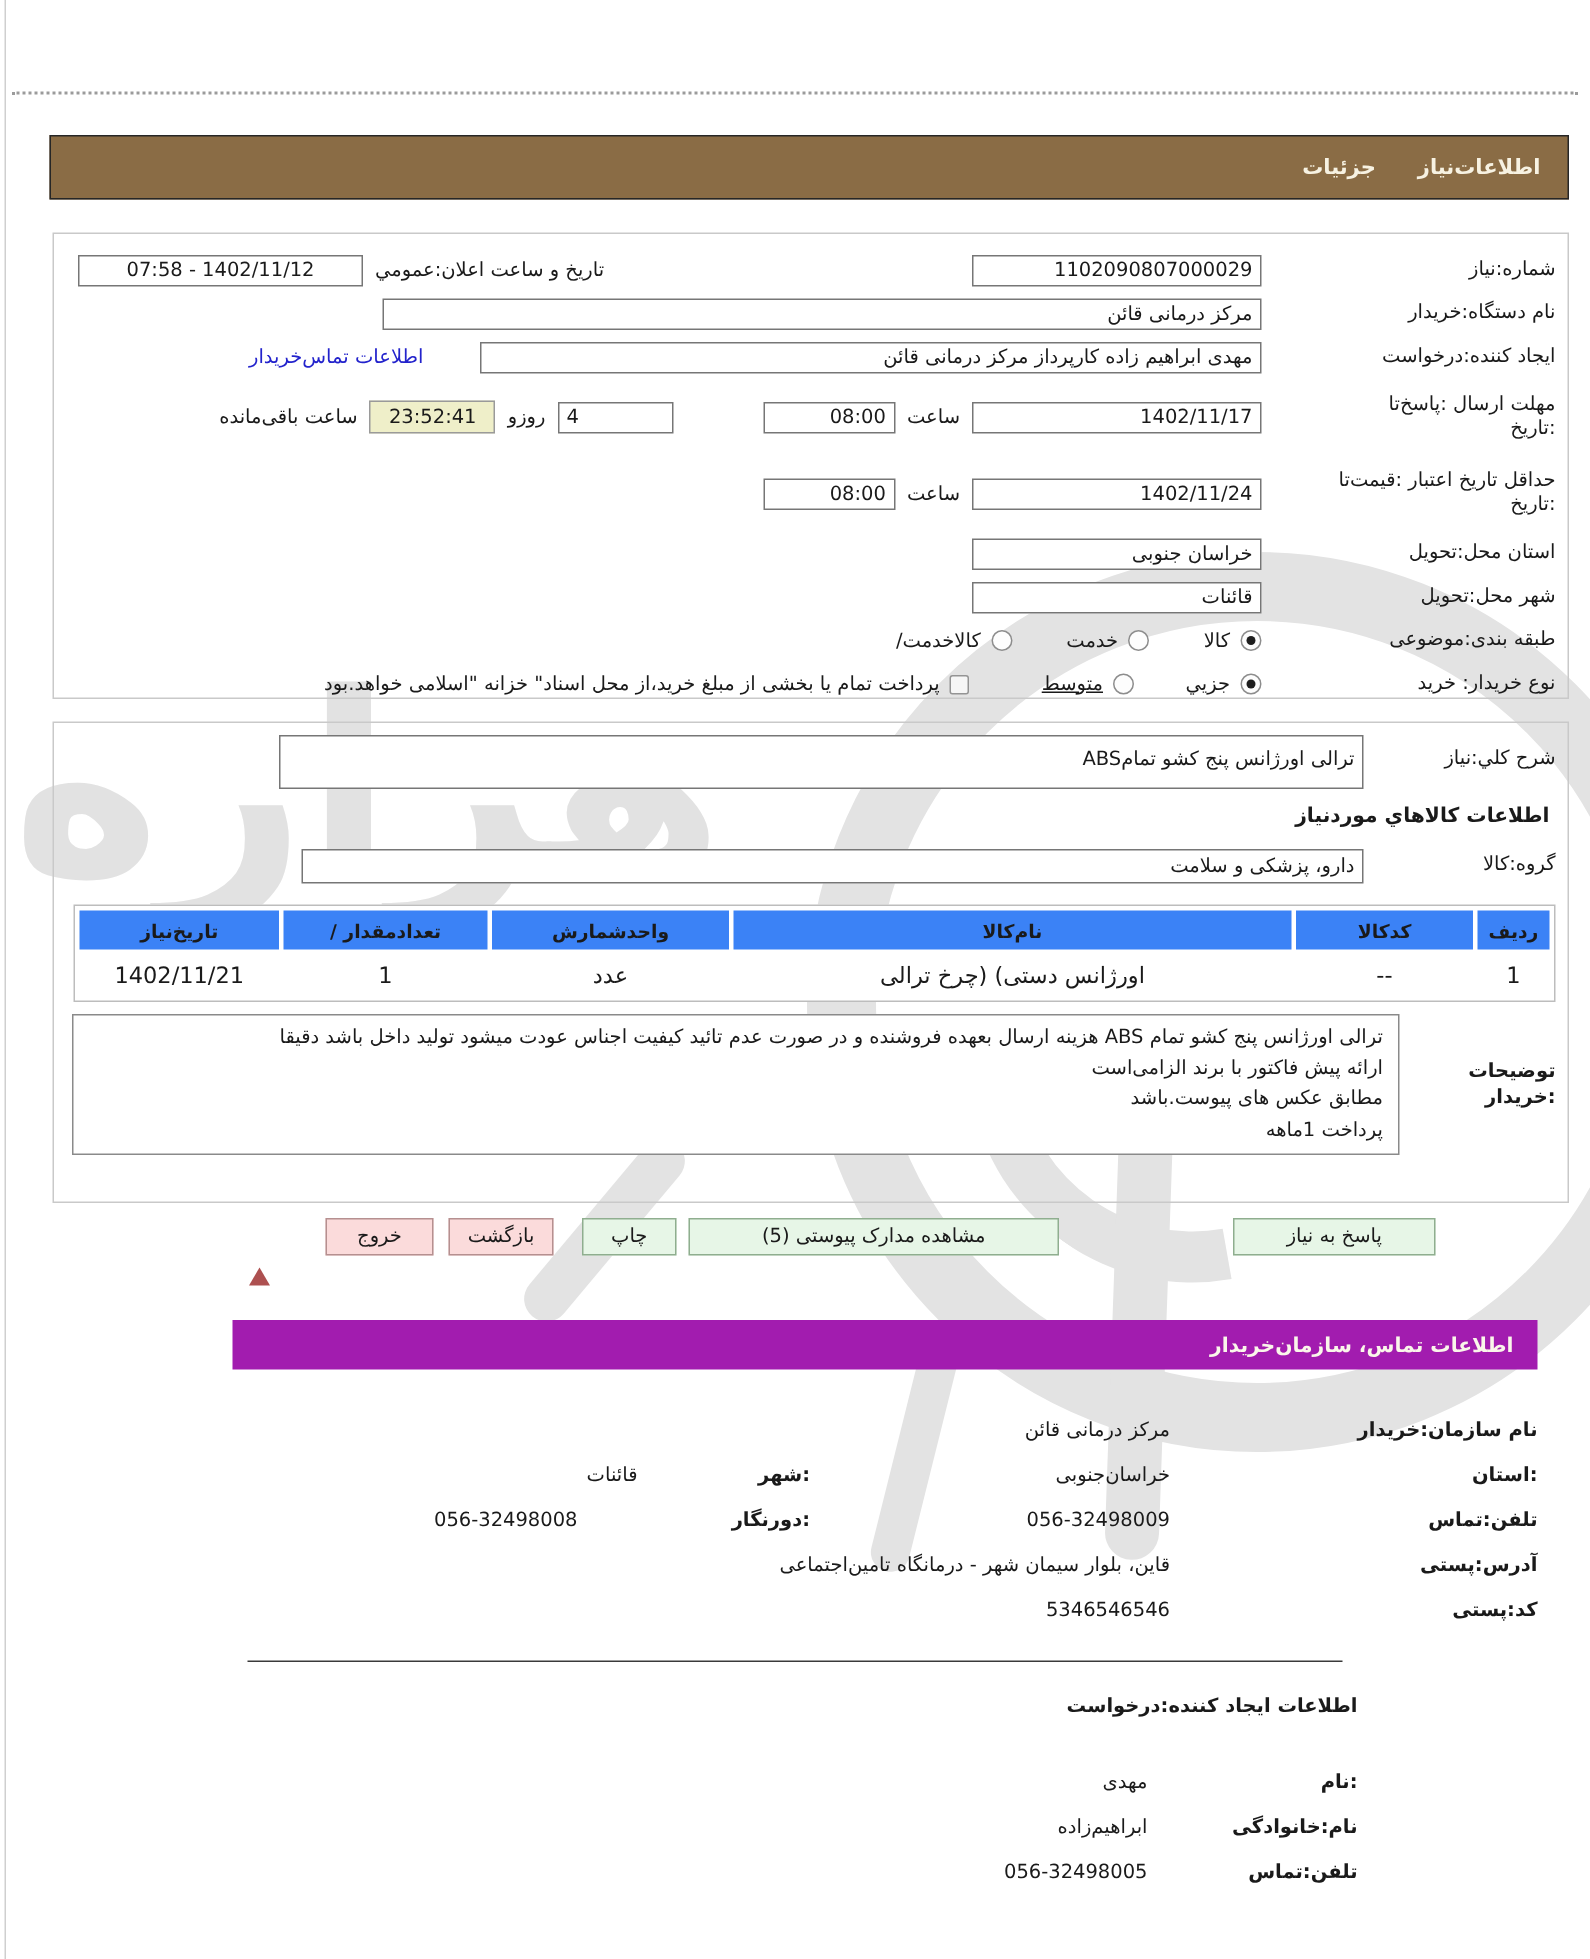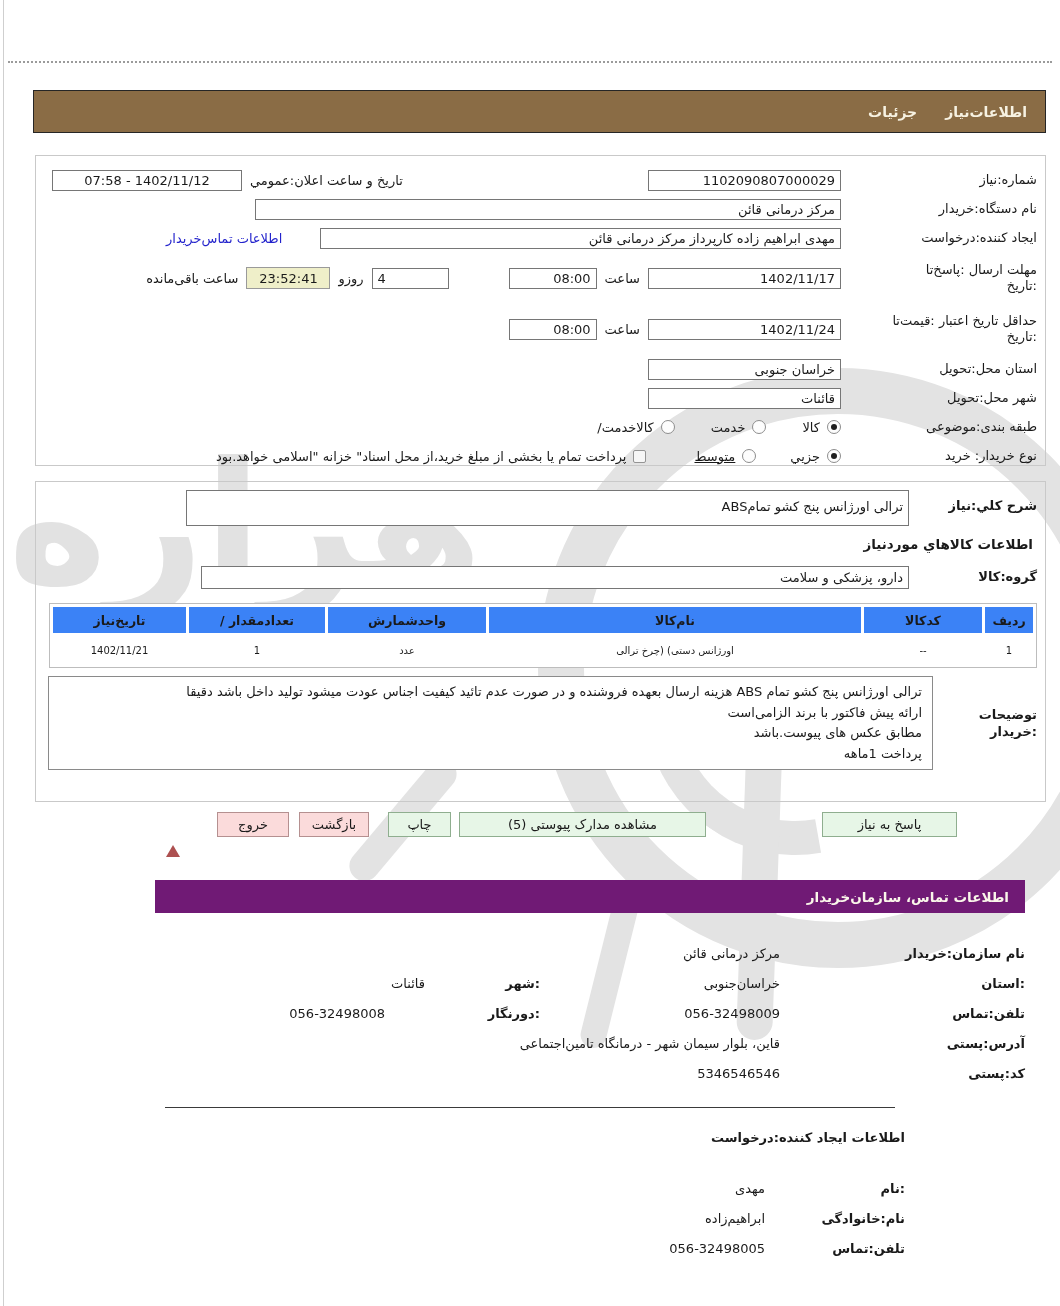--- a/index.html
+++ b/index.html
@@ -31,21 +31,21 @@
   .wm-red { position:absolute; left:166px; top:845px; width:0; height:0;
     border-left:7px solid transparent; border-right:7px solid transparent;
     border-bottom:12px solid #ad5050; }
 
   
   .bar1 { position:absolute; top:90px; left:33px; width:1013px; height:43px;
     background:#8a6c45; border:1px solid #262626; display:flex; align-items:center;
     padding:0 18px; gap:28px; color:#f7f2e2; font-size:14px; font-weight:700; z-index:2; }
   .bar1 .tab { cursor:pointer; }
   .bar2 { position:absolute; top:880px; left:155px; width:870px; height:33px;
-    background:#701a75; display:flex; align-items:center; padding:0 16px;
+    background:#a21caf; display:flex; align-items:center; padding:0 16px;
     color:#faf6ea; font-size:13.5px; font-weight:700; z-index:2; }
 
   
   .panel { position:absolute; left:35px; width:1011px; border:1px solid #c9c9c9; z-index:1; }
   .panel1 { top:155px; height:311px; padding:13px 8px 0 10px; }
   .panel2 { top:481px; height:321px; padding:8px 8px 0 10px; }
 
   .frow { display:flex; align-items:center; margin-bottom:7px; min-height:22px; }
   .flabel { width:196px; padding-left:6px; line-height:1.25; }
   .inp { height:21px; border:1px solid #767676; background:#fff; display:flex;
@@ -61,29 +61,29 @@
     background:#fdfdfd; display:inline-block; flex:none; cursor:pointer; }
   .radio.sel { position:relative; }
   .radio.sel::after { content:""; position:absolute; left:3px; top:3px; width:6px; height:6px;
     background:#1e1e1e; border-radius:50%; }
   .chk { width:13px; height:13px; border:1px solid #949494; border-radius:2px;
     background:#f6f6f6; display:inline-block; flex:none; cursor:pointer; }
   .opt { display:flex; align-items:center; gap:7px; margin-left:30px; }
 
   
   .p2row { display:flex; align-items:flex-start; margin-bottom:8px; }
-  .p2label { width:128px; padding-left:6px; font-weight:700; padding-top:8px; }
+  .p2label { width:128px; padding-left:6px; font-weight:400; padding-top:8px; }
   .p2head { font-weight:700; margin:10px 4px 14px 0; font-size:13.5px; }
   .grp-inp { width:708px; height:23px; }
   .desc-inp { width:723px; }
 
   table.items { border-collapse:separate; border-spacing:3px; width:988px; margin:14px 0 4px 0;
     background:#fff; border:1px solid #bdbdbd; }
   table.items th { background:#3b82f6; font-weight:700; height:26px; font-size:12.5px; padding:0 4px; }
-  table.items td { background:#fff; height:28px; text-align:center; font-size:10px; }
+  table.items td { background:#fff; height:28px; text-align:center; font-size:15px; }
 
   .descwrap { display:flex; margin-top:8px; }
   .desclabel { width:104px; padding-left:8px; font-weight:700; text-align:left;
     display:flex; flex-direction:column; justify-content:center; align-items:flex-start; gap:2px; height:94px; }
   .descbox { width:885px; height:94px; border:1px solid #8a8a8a; background:#fff;
     padding:5px 10px; line-height:20.5px; overflow:hidden; }
 
   
   .btnrow { position:absolute; top:812px; left:0; width:1060px; display:flex; z-index:2; }
   .btn { height:25px; border:1px solid; display:flex; align-items:center; justify-content:center;

